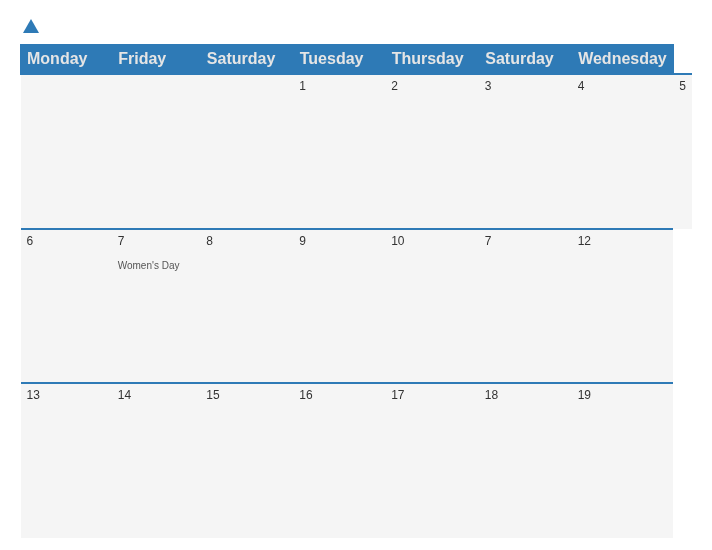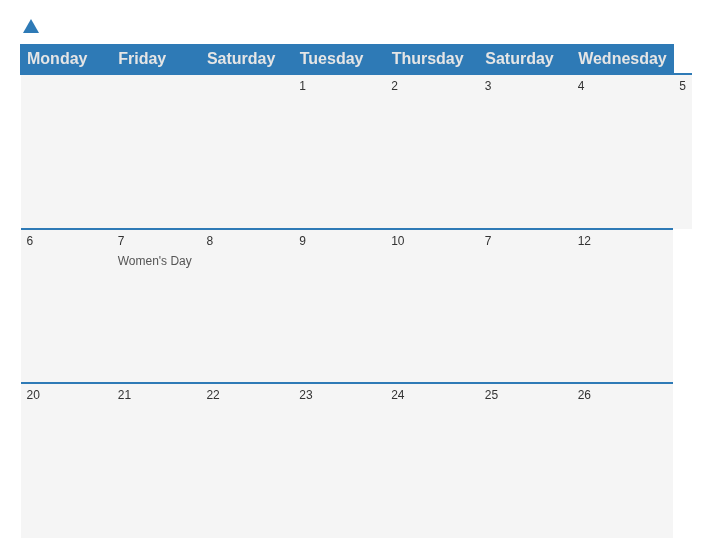--- a/index.html
+++ b/index.html
@@ -92,24 +92,24 @@
     }
     .calendar-table tbody tr:nth-child(even) td {
       background: #f5f5f5;
     }
     .day-number {
       font-size: 12px;
       color: #333;
       display: block;
     }
     .holiday {
-      font-size: 12px;
+      font-size: 10px;
       color: #555;
       display: block;
-      margin-top: 6px;
+      margin-top: 12px;
     }
     .empty-cell {
       background: #f5f5f5;
     }
   </style>
 </head>
 <body>
 
 <div class="page">
   <div class="header">
@@ -185,36 +185,36 @@
           </td>
           <td>
             <span class="day-number">7</span>
           </td>
           <td>
             <span class="day-number">12</span>
           </td>
         </tr>
         <tr>
           <td>
-            <span class="day-number">20</span>
-          </td>
-          <td>
-            <span class="day-number">21</span>
-          </td>
-          <td>
-            <span class="day-number">22</span>
-          </td>
-          <td>
-            <span class="day-number">23</span>
-          </td>
-          <td>
-            <span class="day-number">24</span>
-          </td>
-          <td>
-            <span class="day-number">25</span>
-          </td>
-          <td>
-            <span class="day-number">26</span>
+            <span class="day-number">13</span>
+          </td>
+          <td>
+            <span class="day-number">14</span>
+          </td>
+          <td>
+            <span class="day-number">15</span>
+          </td>
+          <td>
+            <span class="day-number">16</span>
+          </td>
+          <td>
+            <span class="day-number">17</span>
+          </td>
+          <td>
+            <span class="day-number">18</span>
+          </td>
+          <td>
+            <span class="day-number">19</span>
           </td>
         </tr>
       </tbody>
   </table>
 </div>
 
 </body></html>

